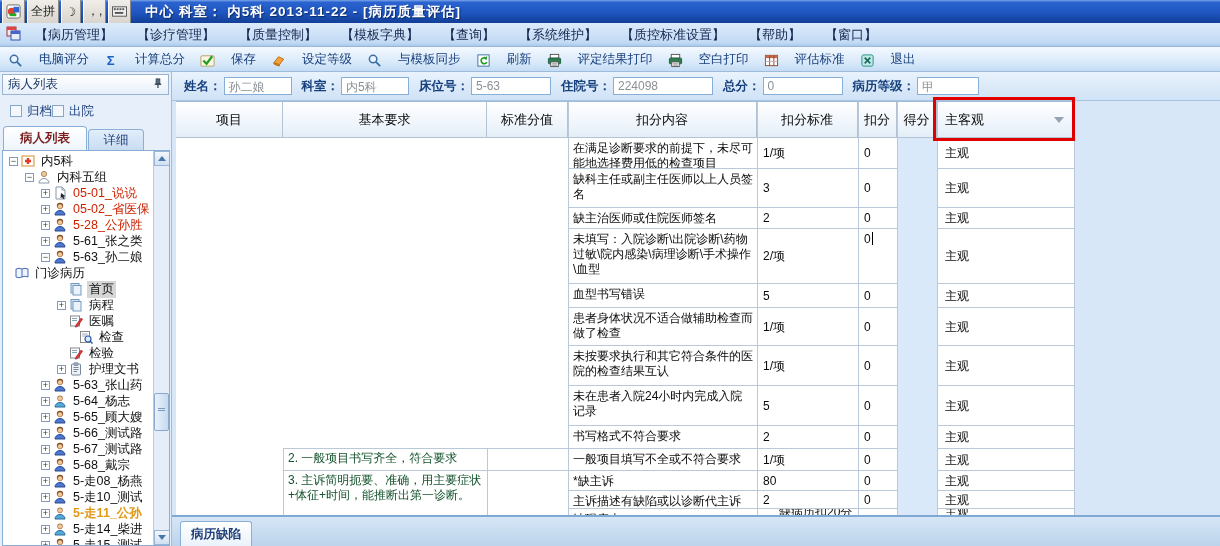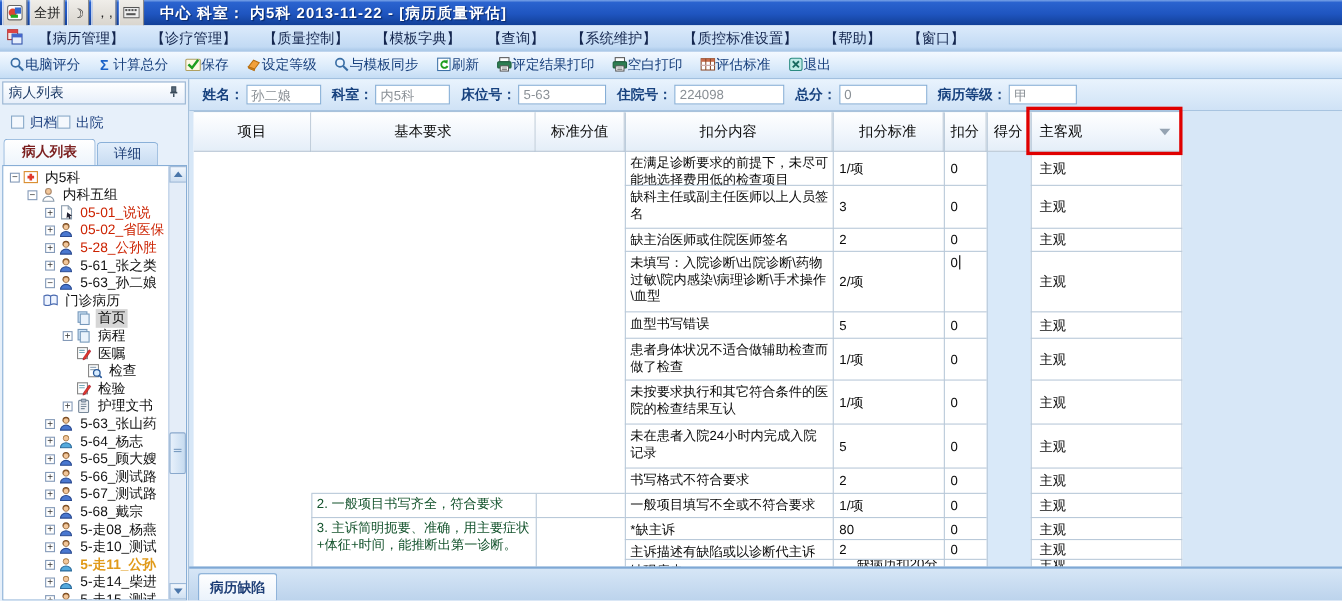--- a/index.html
+++ b/index.html
@@ -22,21 +22,21 @@
   #menubar{position:absolute;left:0;top:23px;width:1220px;height:24px;
     background:linear-gradient(180deg,#dcebfb,#c2daf4 85%,#abc9e9);border-bottom:1px solid #96b8de;
     display:flex;align-items:center}
   #menubar .form-ic{margin:0 14px 0 5px}
   .menu-item{color:#14264e;font-size:13px;margin-right:24px;white-space:nowrap;cursor:default}
 
   
   #toolbar{position:absolute;left:0;top:47px;width:1220px;height:25px;
     background:linear-gradient(180deg,#f4f9ff,#d8e9fa 65%,#c4dcf4);border-bottom:1px solid #9dbcdc;
     display:flex;align-items:center;padding-left:8px}
-  .tbtn{display:flex;align-items:flex-start;gap:0;margin-right:15px;color:#173f7c;font-size:12.5px;white-space:nowrap;cursor:default}
+  .tbtn{display:flex;align-items:flex-end;gap:16px;margin-right:15px;color:#173f7c;font-size:12.5px;white-space:nowrap;cursor:default}
   .tbtn .icon svg{display:block}
 
   
   #infobar{position:absolute;left:172px;top:72px;width:1048px;height:29px;
     background:linear-gradient(180deg,#e9f3fd,#cfe2f6);border-bottom:1px solid #a8c4e0;
     display:flex;align-items:center;padding-left:12px}
   .pfield{display:flex;align-items:center;margin-right:10px}
   .plabel{font-weight:bold;color:#17417e;font-size:12.5px;white-space:nowrap}
   .pbox{height:18px;background:#fff;border:1px solid #86aed6;color:#8a9096;font-size:12px;
     padding:1px 4px;margin-left:2px;overflow:hidden;white-space:nowrap}
@@ -382,21 +382,21 @@
             <span class="expander">−</span>
             <span class="t-icon">
               <svg width="14" height="14" viewBox="0 0 14 14">
                 <path d="M7 0.8 a3.2 3.2 0 0 1 3.2 3.2 l-0.4 1.6 h-5.6 l-0.4 -1.6 a3.2 3.2 0 0 1 3.2 -3.2" fill="#7a4a22"></path>
                 <circle cx="7" cy="4.4" r="2.5" fill="#f3c79a" stroke="#8a5a2a" stroke-width="0.6"></circle>
                 <path d="M2 13 a5 4.5 0 0 1 10 0 Z" fill="#4a78d0" stroke="#2a4a90"></path>
               </svg>
             </span>
             <span class="label">5-63_孙二娘</span>
           </div>
-          <div class="tree-item" style=" margin-left: 24px;">
+          <div class="tree-item" style="">
             <span class="exp-spacer"></span>
             <span class="t-icon">
               <svg width="14" height="14" viewBox="0 0 14 14">
                 <path d="M1 3 q3 -1.5 6 0 q3 -1.5 6 0 v8 q-3 -1.5 -6 0 q-3 1.5 -6 0 Z" fill="#eef4ff" stroke="#4a6ab0"></path>
                 <line x1="7" y1="3" x2="7" y2="11" stroke="#4a6ab0"></line>
               </svg>
             </span>
             <span class="label">门诊病历</span>
           </div>
           <div class="tree-item sel" style="padding-left: 54px;">

